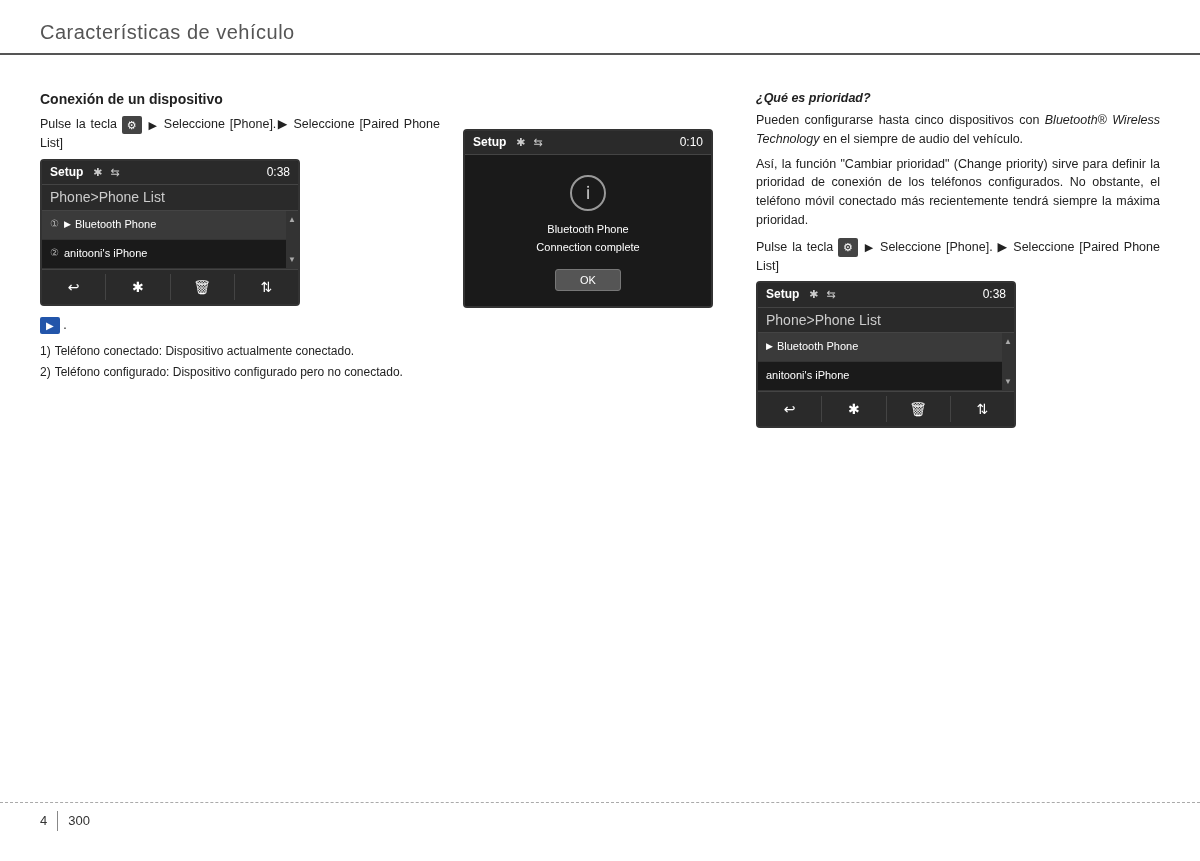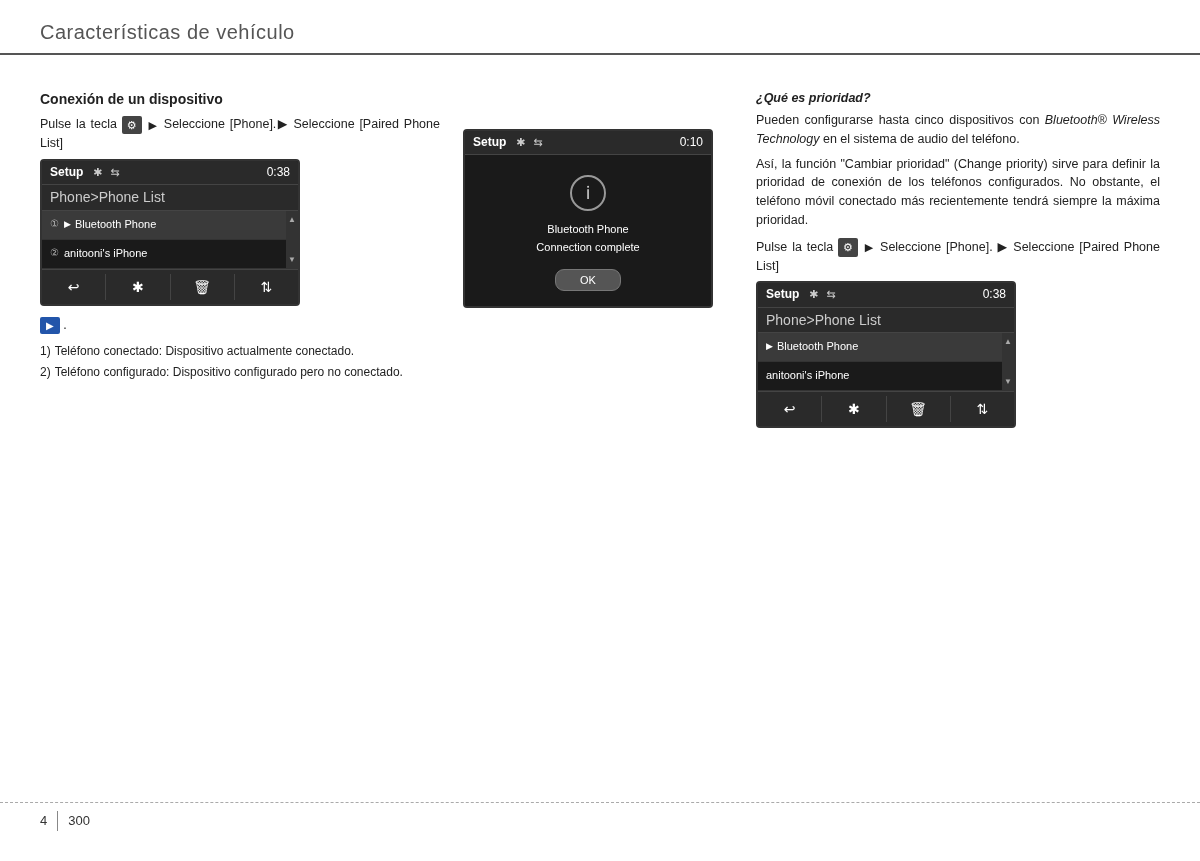--- a/index.html
+++ b/index.html
@@ -248,21 +248,21 @@
       text-align: center;
       margin-bottom: 12px;
       line-height: 1.6;
     }
     .dialog-ok-btn {
       background: #555;
       color: #fff;
       font-size: 11px;
       padding: 4px 24px;
       border: 1px solid #777;
-      border-radius: 9px;
+      border-radius: 3px;
       cursor: pointer;
     }
 
     
     .notes {
       margin-top: 8px;
       font-size: 12px;
     }
     .note-item {
       display: flex;
@@ -402,21 +402,21 @@
         <button class="dialog-ok-btn">OK</button>
       </div>
     </div>
   </div>
 
   <div class="col-right">
     <div class="italic-title">¿Qué es prioridad?</div>
     <div class="body-text">
       <span>Pueden configurarse hasta cinco dispositivos con</span>
       <em> <span>Bluetooth® Wireless Technology</span></em>
-      <span>en el sistema de audio del teléfono.</span>
+      <span>en el siempre de audio del vehículo.</span>
     </div>
     <div class="body-text">Así, la función "Cambiar prioridad" (Change priority) sirve para definir la prioridad de conexión de los teléfonos configurados. No obstante, el teléfono móvil conectado más recientemente tendrá siempre la máxima prioridad.</div>
 
     <div class="body-text" style="margin-top:8px;">
       <span>Pulse la tecla</span>
       <span class="gear-btn">
         <span class="gear-icon-sym">⚙</span>
       </span>
       <span class="arrow-right">▶</span>
       <span>Seleccione [Phone]. ▶ Seleccione [Paired Phone List]</span>

